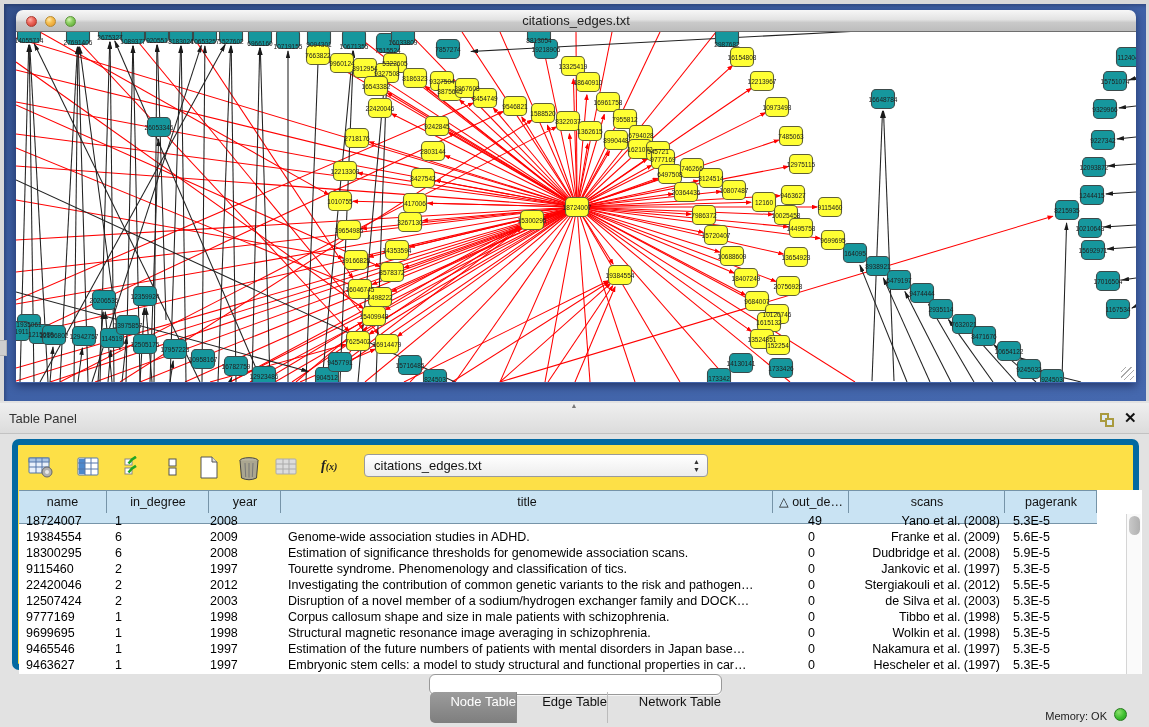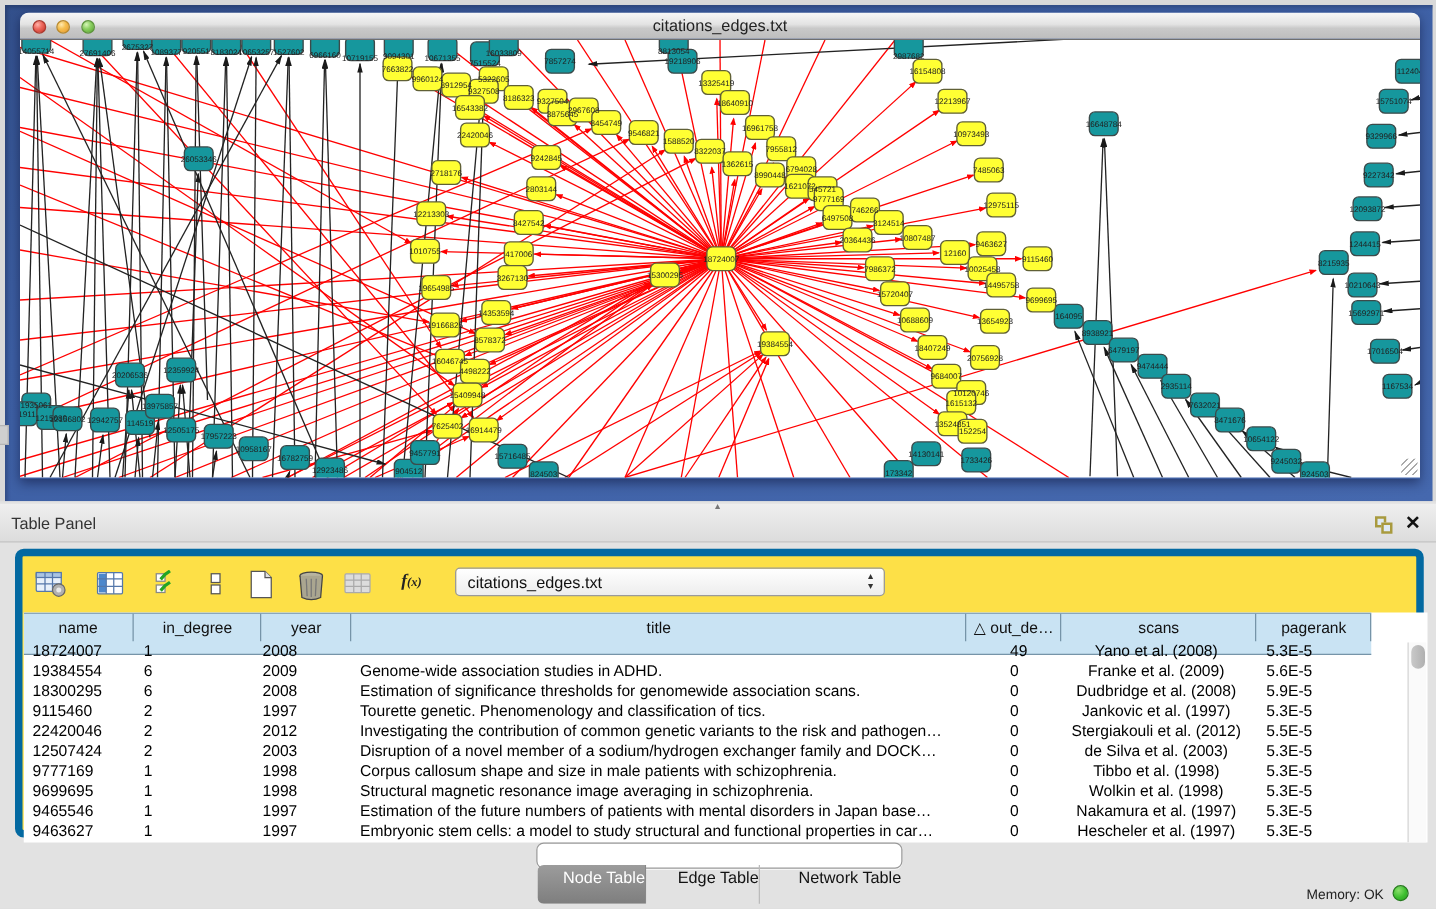--- a/index.html
+++ b/index.html
@@ -47,21 +47,21 @@
   border-top:1px solid #7694a8; border-bottom:1px solid #7694a8; font-size:12.5px; color:#111; }
 #thead span { position:absolute; top:0; line-height:22px; text-align:center; border-right:1px solid #7694a8; height:22px; }
 .trs { position:absolute; left:0; top:24px; width:1078px; }
 .tr { position:relative; height:16px; font-size:12.5px; color:#000; white-space:nowrap; }
 .tr span { position:absolute; top:0; line-height:15px; overflow:hidden; }
 .c0 { left:7px; width:84px; }
 .c1 { left:96px; width:100px; }
 .c2 { left:191px; width:70px; }
 .c3 { left:269px; width:484px; }
 .c4 { left:761px; width:68px;margin-left:28px; }
-.c5 { left:831px; width:150px; text-align:center; overflow:visible !important; }
+.c5 { left:831px; width:150px; text-align:right; overflow:visible !important; }
 .c6 { left:994px; width:84px; }
 #vscroll { position:absolute; left:1107px; top:24px; width:15px; height:160px; background:#fafafa; border-left:1px solid #d5d5d5; }
 #vthumb { position:absolute; left:2px; top:2px; width:11px; height:19px; background:linear-gradient(90deg,#c9c9c9,#b0b0b0); border-radius:6px; }
 #tabs { position:absolute; left:429px; top:273px; width:293px; height:21px; border:1px solid #999;
   border-radius:6px; background:#fff; font-size:13px; box-shadow:0 1px 0 rgba(255,255,255,.7); }
 #tabs span { position:absolute; top:17px; height:31px; line-height:19px; text-align:right; color:#111; }
 #tseg1 { left:0; width:87px; background:linear-gradient(#9c9c9c,#7e7e7e); color:#fff !important; border-radius:5px 0 0 5px; border-right:1px solid #888; }
 #tseg2 { left:88px; width:90px; border-right:1px solid #bbb; }
 #tseg3 { left:179px; width:112px; }
 #mem { position:absolute; right:42px; top:309px; font-size:11px; color:#222; }
@@ -649,21 +649,21 @@
             <span class="c2">2008</span>
             <span class="c3">Estimation of significance thresholds for genomewide association scans.</span>
             <span class="c4">0</span>
             <span class="c5">Dudbridge et al. (2008)</span>
             <span class="c6">5.9E-5</span>
           </div>
           <div class="tr">
             <span class="c0">9115460</span>
             <span class="c1">2</span>
             <span class="c2">1997</span>
-            <span class="c3">Tourette genetic. Phenomenology and classification of tics.</span>
+            <span class="c3">Tourette syndrome. Phenomenology and classification of tics.</span>
             <span class="c4">0</span>
             <span class="c5">Jankovic et al. (1997)</span>
             <span class="c6">5.3E-5</span>
           </div>
           <div class="tr">
             <span class="c0">22420046</span>
             <span class="c1">2</span>
             <span class="c2">2012</span>
             <span class="c3">Investigating the contribution of common genetic variants to the risk and pathogen…</span>
             <span class="c4">0</span>

